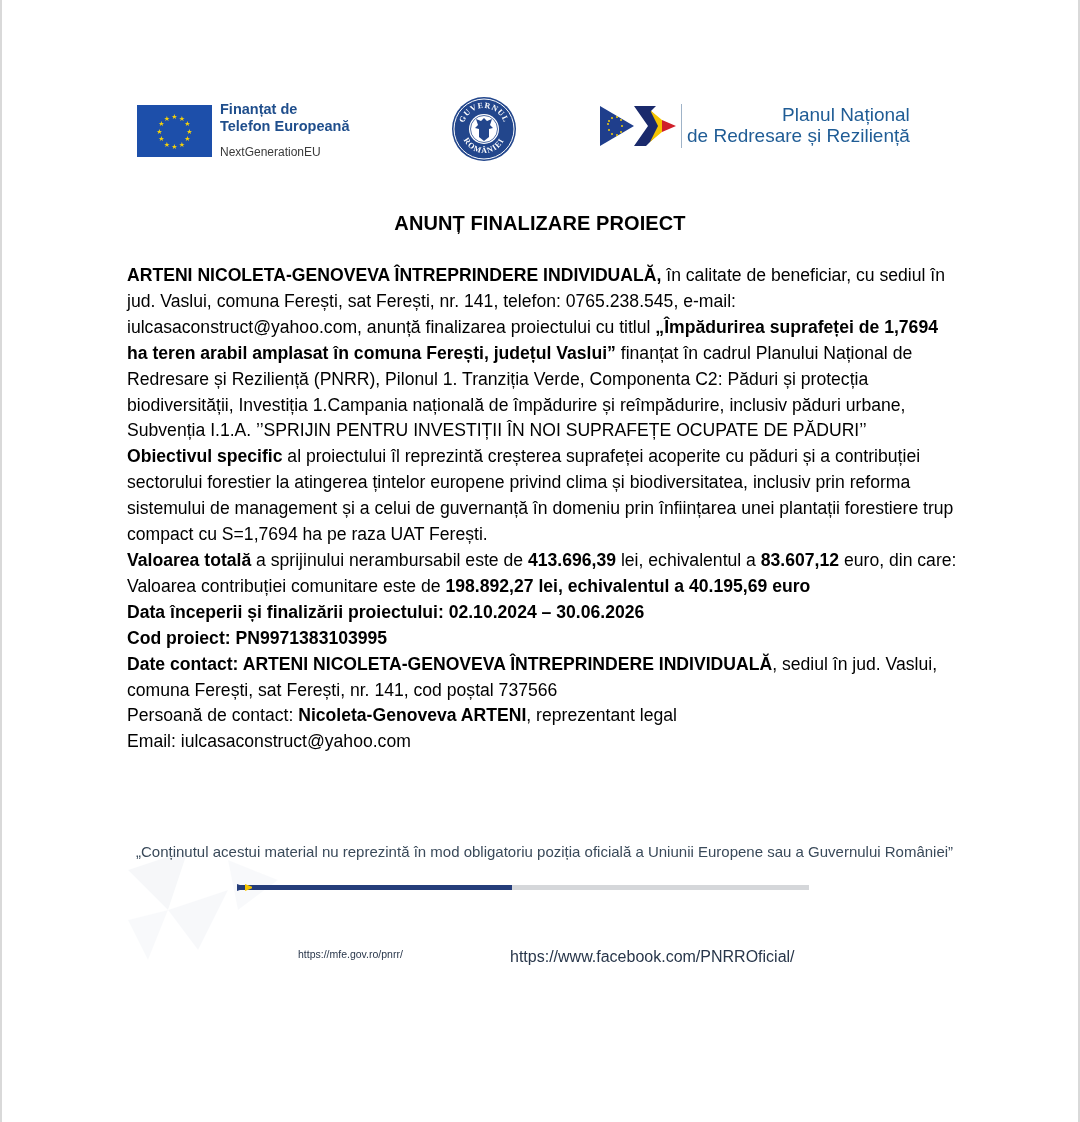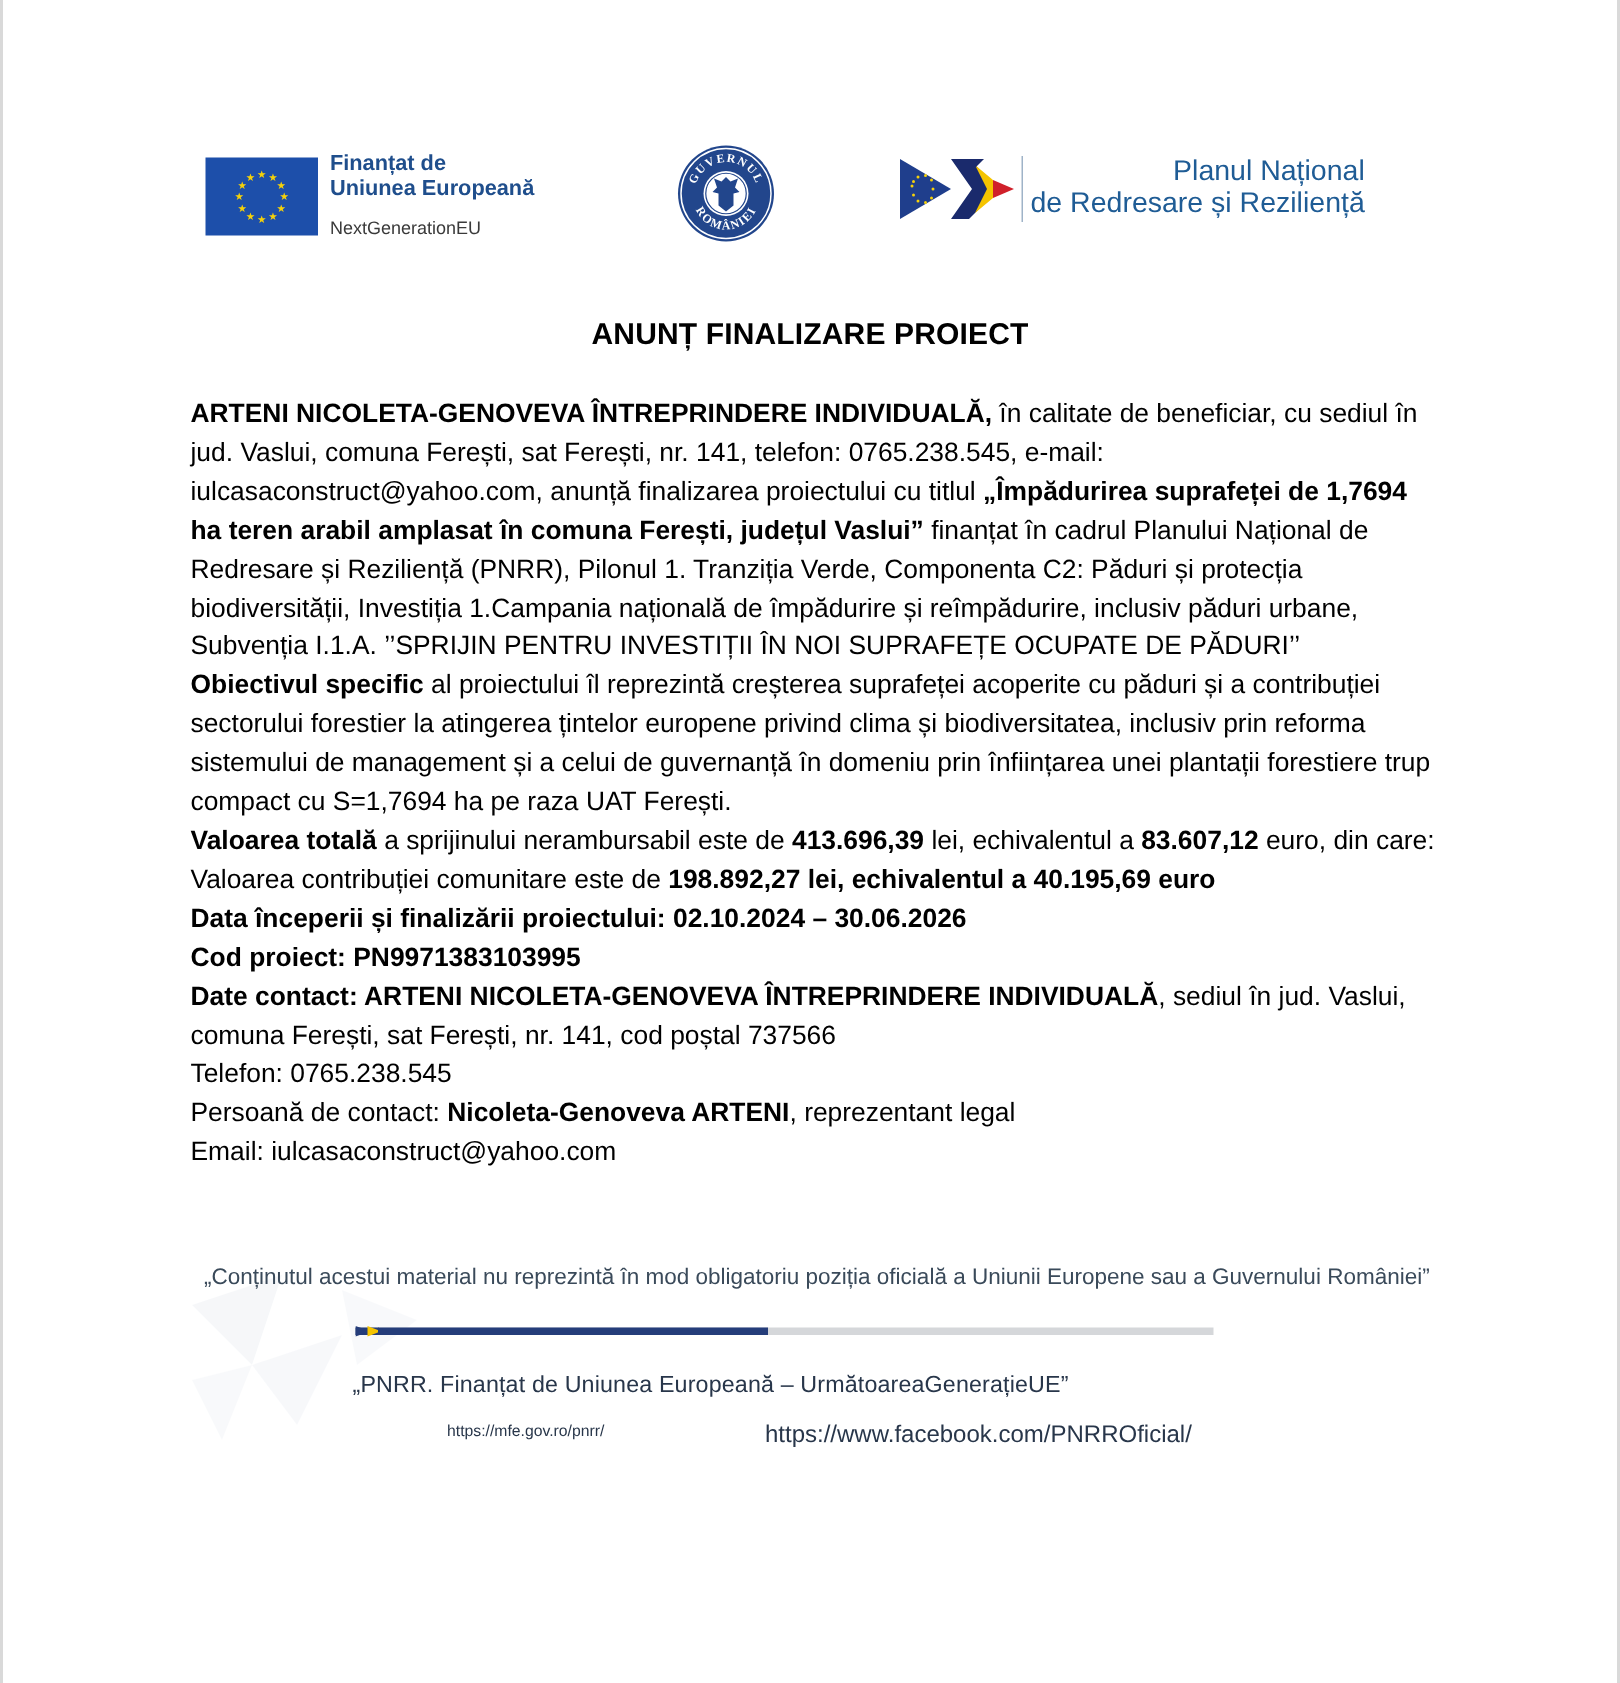--- a/index.html
+++ b/index.html
@@ -62,21 +62,21 @@
           <text x="37.5" y="43.5" text-anchor="middle" font-size="7" fill="#f5d10a">★</text>
           <text x="30.0" y="41.5" text-anchor="middle" font-size="7" fill="#f5d10a">★</text>
           <text x="24.5" y="36.0" text-anchor="middle" font-size="7" fill="#f5d10a">★</text>
           <text x="22.5" y="28.5" text-anchor="middle" font-size="7" fill="#f5d10a">★</text>
           <text x="24.5" y="21.0" text-anchor="middle" font-size="7" fill="#f5d10a">★</text>
           <text x="30.0" y="15.5" text-anchor="middle" font-size="7" fill="#f5d10a">★</text>
         </svg>
     </div>
     <div class="eu-text">
       <div class="l1">Finanțat de</div>
-      <div class="l2">Uniunea Europeană</div>
+      <div class="l2">Telefon Europeană</div>
       <div class="l3">NextGenerationEU</div>
     </div>
   </div>
 
   <div class="gov-seal">
     <svg width="66" height="66" viewBox="0 0 66 66">
       <defs>
         <path id="arcTop" d="M 12 33 A 21 21 0 0 1 54 33"></path>
         <path id="arcBot" d="M 11 35 A 22 22 0 0 0 55 35"></path>
       </defs>
@@ -122,37 +122,35 @@
 <h1 class="title">ANUNȚ FINALIZARE PROIECT</h1>
 
 <div class="body-text">
   <p><b>ARTENI NICOLETA-GENOVEVA ÎNTREPRINDERE INDIVIDUALĂ,</b><span> în calitate de beneficiar, cu sediul în jud. Vaslui, comuna Ferești, sat Ferești, nr. 141, telefon: 0765.238.545, e-mail: iulcasaconstruct@yahoo.com, anunță finalizarea proiectului cu titlul </span><b>„Împădurirea suprafeței de 1,7694 ha teren arabil amplasat în comuna Ferești, județul Vaslui”</b><span> finanțat în cadrul Planului Național de Redresare și Reziliență (PNRR), Pilonul 1. Tranziția Verde, Componenta C2: Păduri și protecția biodiversității, Investiția 1.Campania națională de împădurire și reîmpădurire, inclusiv păduri urbane, Subvenția I.1.A. ’’SPRIJIN PENTRU INVESTIȚII ÎN NOI SUPRAFEȚE OCUPATE DE PĂDURI’’</span></p>
   <p><b>Obiectivul specific</b><span> al proiectului îl reprezintă creșterea suprafeței acoperite cu păduri și a contribuției sectorului forestier la atingerea țintelor europene privind clima și biodiversitatea, inclusiv prin reforma sistemului de management și a celui de guvernanță în domeniu prin înființarea unei plantații forestiere trup compact cu S=1,7694 ha pe raza UAT Ferești.</span></p>
   <p><b>Valoarea totală</b><span> a sprijinului nerambursabil este de </span><b>413.696,39</b><span> lei, echivalentul a </span><b>83.607,12</b><span> euro, din care:</span></p>
   <p><span>Valoarea contribuției comunitare este de </span><b>198.892,27 lei, echivalentul a 40.195,69 euro</b></p>
   <p><b>Data începerii și finalizării proiectului: 02.10.2024 – 30.06.2026</b></p>
   <p><b>Cod proiect: PN9971383103995</b></p>
   <p><b>Date contact: ARTENI NICOLETA-GENOVEVA ÎNTREPRINDERE INDIVIDUALĂ</b><span>, sediul în jud. Vaslui, comuna Ferești, sat Ferești, nr. 141, cod poștal 737566</span></p>
-  <p>Telefon: 0765.238.545</p>
   <p><span>Persoană de contact: </span><b>Nicoleta-Genoveva ARTENI</b><span>, reprezentant legal</span></p>
   <p>Email: iulcasaconstruct@yahoo.com</p>
 </div>
 
 <div class="footer">
   <svg class="footer-bg" viewBox="0 0 200 110">
     <polygon points="0,20 60,0 40,60" fill="#eef1f5"></polygon>
     <polygon points="40,60 100,40 70,100" fill="#f1f3f7"></polygon>
     <polygon points="0,70 40,60 20,110" fill="#f3f5f8"></polygon>
     <polygon points="100,10 150,30 110,60" fill="#f3f5f8"></polygon>
   </svg>
   <div class="disclaimer">„Conținutul acestui material nu reprezintă în mod obligatoriu poziția oficială a Uniunii Europene sau a Guvernului României”</div>
   <div class="bar">
     <div class="bar-fill" id="bar-fill" style="width: 48%;"></div>
   </div>
   <svg class="bar-tip" viewBox="0 0 22 9">
     <polygon points="0,1 10,4.5 0,8" fill="#253d7a"></polygon>
     <polygon points="8,1 17,4.5 8,8" fill="#f5c400"></polygon>
     <polygon points="15,2 22,4.5 15,7" fill="#253d7a"></polygon>
   </svg>
-  <div class="slogan">„PNRR. Finanțat de Uniunea Europeană – UrmătoareaGenerațieUE”</div>
   <div class="link1">https://mfe.gov.ro/pnrr/</div>
   <div class="link2">https://www.facebook.com/PNRROficial/</div>
 </div>
 
 </body></html>

